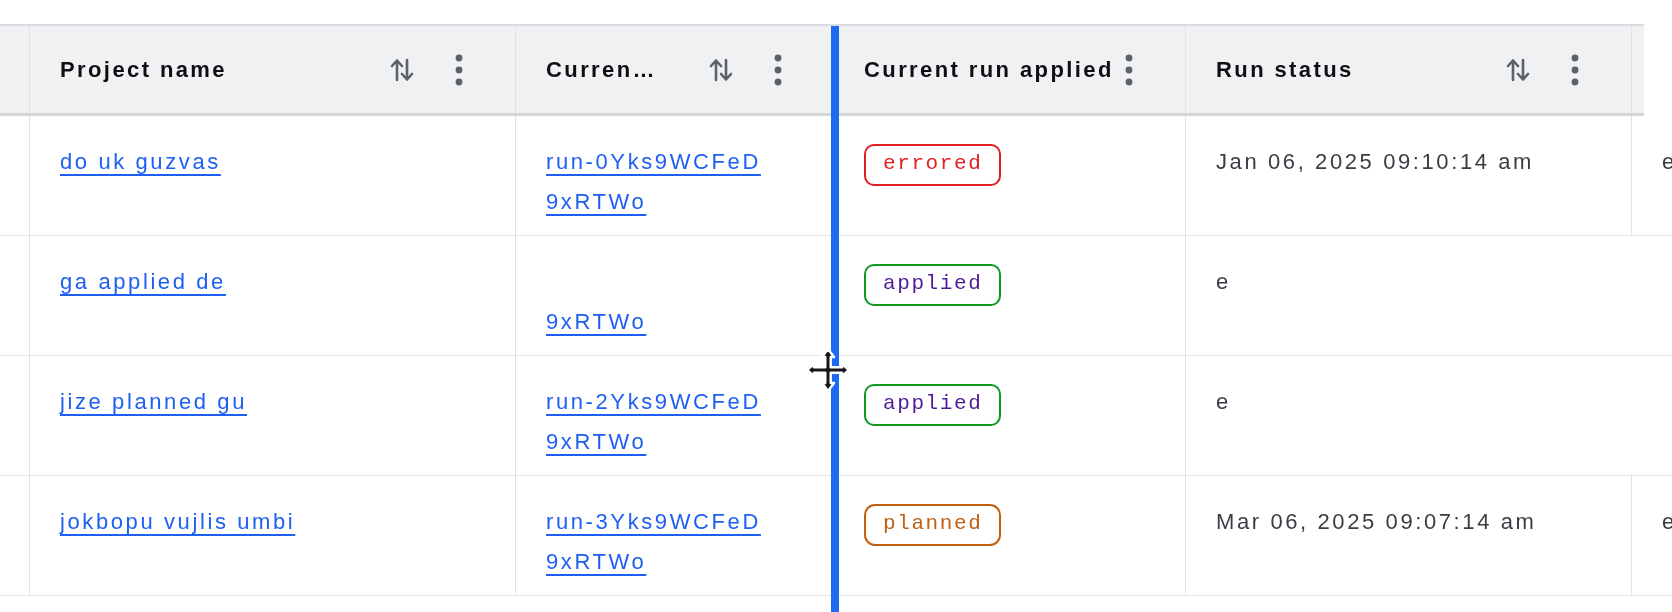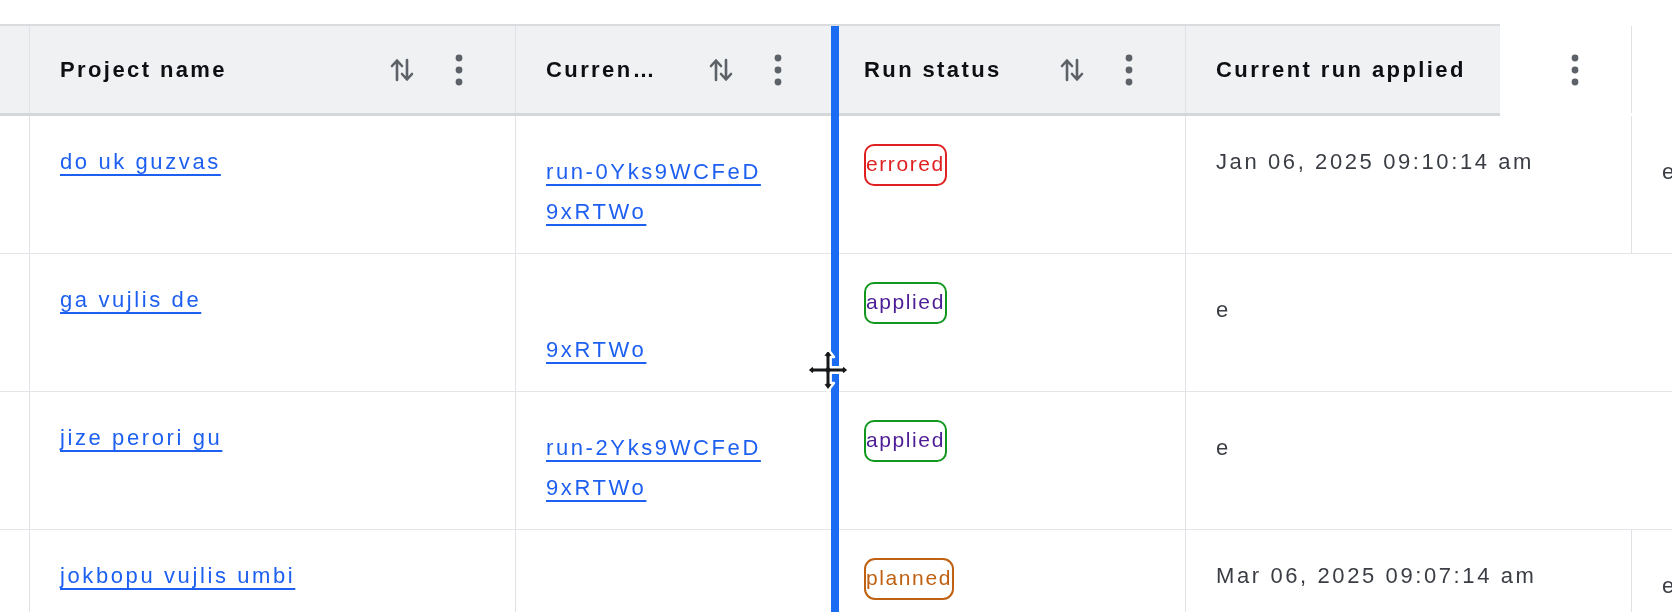--- a/index.html
+++ b/index.html
@@ -3,56 +3,56 @@
 <meta charset="utf-8">
 <style>
   html,body{margin:0;padding:0;background:#fff;}
   #canvas{
     position:relative;width:1672px;height:612px;overflow:hidden;
     font-family:"Liberation Sans","DejaVu Sans",sans-serif;
     background:#fff;
   }
   
   .hdr{
-    position:absolute;top:24px;left:0;width:1500px;height:92px;
+    position:absolute;top:24px;left:0;width:1644px;height:92px;
     box-sizing:border-box;background:#f0f1f3;
     border-top:2px solid #d9dbde;border-bottom:3px solid #d4d7da;
     display:grid;grid-template-columns:30px 486px 318px 352px 446px 1fr;
   }
   .hdr-cell{
     box-sizing:border-box;border-right:1px solid #e0e2e6;
     display:flex;align-items:center;
     padding:0 52px 0 30px;overflow:hidden;white-space:nowrap;
   }
   .hdr-cell.no-r{border-right:none;gap:11px;}
   .hdr-label{
     flex:1 1 auto;min-width:0;overflow:hidden;white-space:nowrap;
     font-size:22px;font-weight:700;color:#0e0f13;letter-spacing:2.4px;
   }
   .hdr-icons{display:flex;align-items:center;gap:40px;flex:0 0 auto;margin-left:14px;}
   .sort-ic svg,.kebab-ic svg{display:block;}
   
   .rows{position:absolute;top:116px;left:0;width:1672px;}
   .row{
     display:grid;grid-template-columns:30px 486px 318px 352px 446px 1fr;
-    height:138px;box-sizing:border-box;border-bottom:1px solid #e3e5e8;
+    height:120px;box-sizing:border-box;border-bottom:1px solid #e3e5e8;
   }
   .cell{
     box-sizing:border-box;border-right:1px solid #e0e2e6;
     padding:26px 22px 0 30px;overflow:hidden;
     font-size:22px;line-height:40px;color:#3a3d44;letter-spacing:2.6px;
   }
-  .cell.no-r{border-right:none;margin-top:10px;}
+  .cell.no-r{border-right:none;}
   a.lnk{color:#1d5ff0;text-decoration:underline;text-decoration-thickness:2px;text-underline-offset:5px;}
   .runlnk span{display:inline;}
   
   .badge{
-    display:inline-block;margin-top:2px;padding:4px 0 6px;
+    display:inline-block;margin-top:2px;padding:4px 17px 6px;
     border:2px solid;border-radius:10px;
-    font-size:21px;line-height:28px;letter-spacing:1.6px;background:#fff;
+    font-size:21px;line-height:28px;letter-spacing:1.6px;background:#fff;font-family:Liberation Mono, monospace;
   }
   .badge.critical{color:#e02020;border-color:#e02020;}
   .badge.success{color:#4c1d95;border-color:#12971f;}
   .badge.warning{color:#c06011;border-color:#c06011;border-radius:11px;}
   
   .resize-bar{position:absolute;left:831px;top:26px;width:8px;height:586px;background:#1b6bf3;}
   .resize-cursor{position:absolute;left:806px;top:348px;width:44px;height:44px;pointer-events:none;}
   
   .gut{padding:0;}
 </style>
@@ -96,51 +96,51 @@
           <svg width="8" height="34" viewBox="0 0 8 34">
               <circle cx="4" cy="5" r="3.4" fill="#5d6168"></circle>
               <circle cx="4" cy="17" r="3.4" fill="#5d6168"></circle>
               <circle cx="4" cy="29" r="3.4" fill="#5d6168"></circle>
             </svg>
         </span>
       </span>
     </div>
 
     <div class="hdr-cell">
+      <span class="hdr-label">Current run applied</span>
+      <span class="hdr-icons">
+        <span class="kebab-ic">
+          <svg width="8" height="34" viewBox="0 0 8 34">
+              <circle cx="4" cy="5" r="3.4" fill="#5d6168"></circle>
+              <circle cx="4" cy="17" r="3.4" fill="#5d6168"></circle>
+              <circle cx="4" cy="29" r="3.4" fill="#5d6168"></circle>
+            </svg>
+        </span>
+      </span>
+    </div>
+
+    <div class="hdr-cell">
       <span class="hdr-label">Run status</span>
       <span class="hdr-icons">
         <span class="sort-ic">
           <svg width="26" height="32" viewBox="0 0 26 32" fill="none" stroke="#5d6168" stroke-width="2.6" stroke-linecap="round" stroke-linejoin="round">
             <path d="M8 26 V7 M3 12 L8 6.5 L13 12"></path>
               <path d="M18 6 V25 M13 20 L18 25.5 L23 20"></path>
           </svg>
         </span>
         <span class="kebab-ic">
           <svg width="8" height="34" viewBox="0 0 8 34">
               <circle cx="4" cy="5" r="3.4" fill="#5d6168"></circle>
               <circle cx="4" cy="17" r="3.4" fill="#5d6168"></circle>
               <circle cx="4" cy="29" r="3.4" fill="#5d6168"></circle>
             </svg>
         </span>
       </span>
     </div>
 
-    <div class="hdr-cell">
-      <span class="hdr-label">Current run applied</span>
-      <span class="hdr-icons">
-        <span class="kebab-ic">
-          <svg width="8" height="34" viewBox="0 0 8 34">
-              <circle cx="4" cy="5" r="3.4" fill="#5d6168"></circle>
-              <circle cx="4" cy="17" r="3.4" fill="#5d6168"></circle>
-              <circle cx="4" cy="29" r="3.4" fill="#5d6168"></circle>
-            </svg>
-        </span>
-      </span>
-    </div>
-
     <div class="hdr-cell no-r">
       <span class="hdr-label">V</span>
     </div>
   </div>
 
   <div class="rows">
 
     <div class="row">
       <div class="cell gut"></div>
       <div class="cell">
@@ -156,56 +156,56 @@
         <span>Jan 06, 2025 09:10:14 am</span>
       </div>
       <div class="cell no-r">
         <span>e</span>
       </div>
     </div>
 
     <div class="row">
       <div class="cell gut"></div>
       <div class="cell">
-        <a class="lnk" href="#">ga vujlis de</a>
+        <a class="lnk" href="#">ga applied de</a>
       </div>
       <div class="cell no-r">
         <a class="lnk runlnk" href="#"><br><span>9xRTWo</span></a>
       </div>
       <div class="cell">
         <span class="badge success">applied</span>
       </div>
       <div class="cell no-r">
         <span>e</span>
       </div>
     </div>
 
     <div class="row">
       <div class="cell gut"></div>
       <div class="cell">
-        <a class="lnk" href="#">jize perori gu</a>
+        <a class="lnk" href="#">jize planned gu</a>
       </div>
       <div class="cell no-r">
         <a class="lnk runlnk" href="#"><span>run-2Yks9WCFeD</span><br><span>9xRTWo</span></a>
       </div>
       <div class="cell">
         <span class="badge success">applied</span>
       </div>
       <div class="cell no-r">
         <span>e</span>
       </div>
     </div>
 
     <div class="row">
       <div class="cell gut"></div>
       <div class="cell">
         <a class="lnk" href="#">jokbopu vujlis umbi</a>
       </div>
       <div class="cell no-r">
-        <a class="lnk runlnk" href="#"><br><span>9xRTWo</span></a>
+        <a class="lnk runlnk" href="#"><span>run-3Yks9WCFeD</span><br><span>9xRTWo</span></a>
       </div>
       <div class="cell">
         <span class="badge warning">planned</span>
       </div>
       <div class="cell">
         <span>Mar 06, 2025 09:07:14 am</span>
       </div>
       <div class="cell no-r">
         <span>e</span>
       </div>

